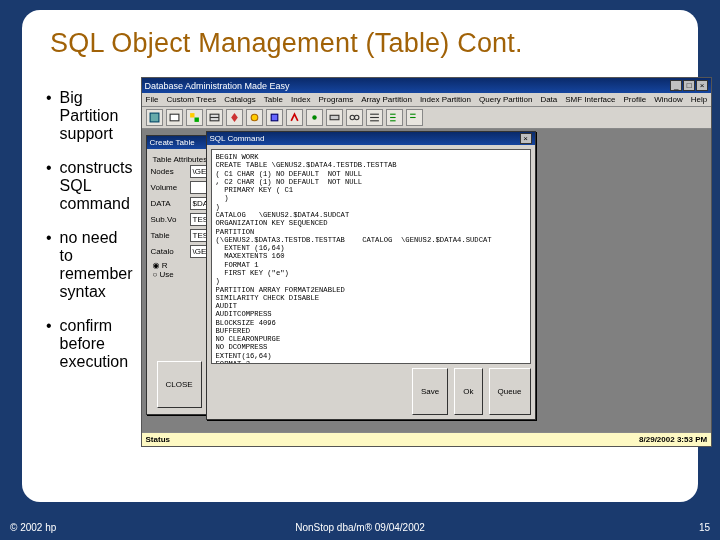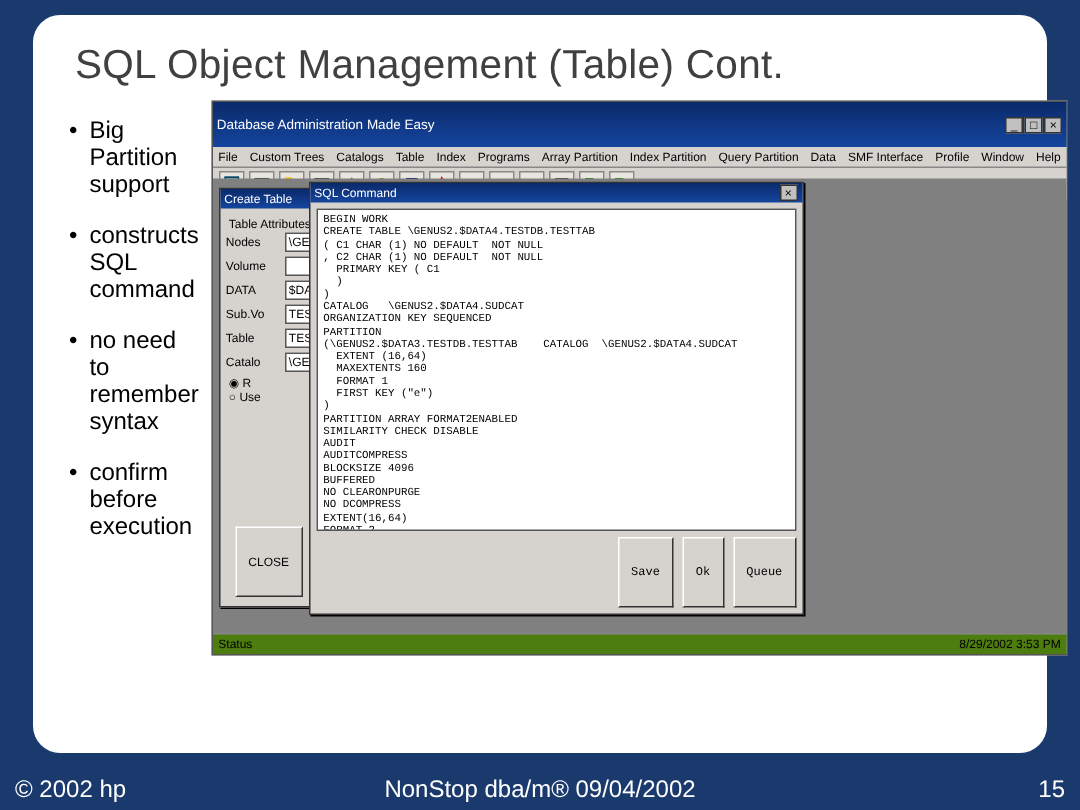--- a/index.html
+++ b/index.html
@@ -5,70 +5,70 @@
   * { box-sizing: border-box; margin: 0; padding: 0; }
   html, body { width: 720px; height: 540px; overflow: hidden; font-family: Arial, sans-serif; }
   .slide {
     width: 720px; height: 540px; background: #1a3a6e; position: relative;
   }
   .panel {
     position: absolute; left: 22px; top: 10px; right: 22px; bottom: 38px;
     background: #ffffff; border-radius: 18px; padding: 12px 24px 12px 24px;
   }
   .title {
-    font-size: 27px; font-weight: normal; color: #404040; margin: 6px 4px 8px 4px;
+    font-size: 27px; font-weight: normal; color: #a16207; margin: 6px 4px 18px 4px;
     letter-spacing: 0.2px;
   }
   .content { display: flex; gap: 8px; }
   .bullets { width: 210px; padding-top: 12px; }
   .bullets li { list-style: none; font-size: 16px; color: #000; margin-bottom: 16px; display:flex; }
   .bullets li::before { content: "•"; color:#000; margin-right:8px; }
   .app {
     flex: 1; height: 370px; background: #bfbfbf; border: 1px solid #555;
     position: relative; font-size: 8px; color:#000;
   }
   .titlebar {
-    height: 30px; background: linear-gradient(#0a2a6a,#15459f); color:#fff;
+    height: 15px; background: linear-gradient(#0a2a6a,#15459f); color:#fff;
     display:flex; align-items:center; padding:0 3px; font-size:9px; justify-content:space-between;
   }
   .titlebar .wbtns { display:flex; gap:1px; }
   .wbtn { width:12px; height:11px; background:#c0c0c0; border:1px solid #333; font-size:8px; line-height:9px; text-align:center; color:#000;}
   .menubar { height:14px; background:#d6d3ce; border-bottom:1px solid #888; display:flex; gap:8px; padding:1px 4px; font-size:8px; align-items:center;}
   .menubar span { white-space:nowrap; }
   .toolbar { height:22px; background:#d6d3ce; border-bottom:1px solid #888; display:flex; gap:3px; padding:2px 4px; align-items:center;}
   .tbtn { width:17px; height:17px; background:#e8e5df; border:1px solid #888; display:flex; align-items:center; justify-content:center; }
   .tbtn svg { width:11px; height:11px; }
   .workspace { position:absolute; top:51px; left:0; right:0; bottom:14px; background:#808080; }
-  .statusbar { position:absolute; bottom:0; left:0; right:0; height:14px; background:#4d7c0f; border-top:1px solid #888; display:flex; justify-content:space-between; align-items:center; padding:0 4px; font-size:8px;}
+  .statusbar { position:absolute; bottom:0; left:0; right:0; height:14px; background:#fef9c3; border-top:1px solid #888; display:flex; justify-content:space-between; align-items:center; padding:0 4px; font-size:8px;font-weight:bold;}
   .win {
     position:absolute; background:#d6d3ce; border:1px solid #333; box-shadow:1px 1px 0 #000;
   }
   .win .wt { height:13px; background:linear-gradient(#0a2a6a,#15459f); color:#fff; font-size:8px; display:flex; align-items:center; padding:0 3px; justify-content:space-between;}
   .win .wt .wbtns { display:flex; gap:1px;}
   .win1 { left:4px; top:6px; width:300px; height:280px; }
   .win1 .body { padding:4px; font-size:8px; }
   .tablabel { font-size:8px; margin:2px 0 1px 2px; }
   .formrow { display:flex; align-items:center; gap:3px; margin-bottom:3px; }
   .formrow .lbl { width:36px; font-size:8px; }
   .inp { background:#fff; border:1px solid #555; height:13px; width:44px; font-size:8px; padding:0 2px; display:flex; align-items:center; overflow:hidden;}
   .sidecol { position:absolute; right:4px; top:28px; width:48px; font-size:7px; }
   .sidecol div { text-align:right; margin-bottom:6px; }
   .red { color:#d00000; }
   .win2 { left:64px; top:2px; width:330px; height:289px; }
   .win2 .body { padding:4px; display:flex; flex-direction:column; height:calc(100% - 13px);border-radius:28px;}
   .codebox {
     flex:1; background:#fff; border:1px solid #555; padding:3px 4px; font-family: "Courier New", monospace;
     font-size:7.2px; line-height:1.15; white-space:pre; overflow:hidden; color:#000;
   }
-  .btnrow { display:flex; justify-content:flex-end; gap:6px; padding-top:4px;font-family:Liberation Mono, monospace; }
+  .btnrow { display:flex; justify-content:flex-end; gap:6px; padding-top:4px; }
   .btn { background:#d6d3ce; border:1px solid #333; border-top-color:#fff; border-left-color:#fff; padding:18px 8px; font-size:8px; cursor:default;}
   .closebtn { position:absolute; left:10px; bottom:6px; }
   .radios { margin-top:2px; margin-left:2px; font-size:8px;}
   .footer {
-    position:absolute; left:0; right:0; bottom:0; height:22px; color:#fff; font-size:16px;
+    position:absolute; left:0; right:0; bottom:0; height:22px; color:#fff; font-size:10px;
     display:flex; align-items:center; justify-content:space-between; padding:0 10px 4px 10px;
   }
   .footer .ctr { position:absolute; left:0; right:0; text-align:center; }
 </style>
 </head>
 <body>
 
 <div class="slide">
   <div class="panel">
     <h1 class="title">SQL Object Management (Table) Cont.</h1>

